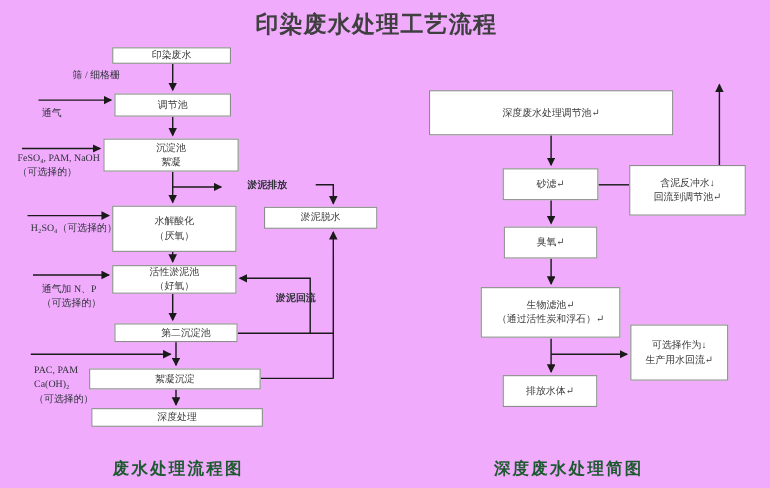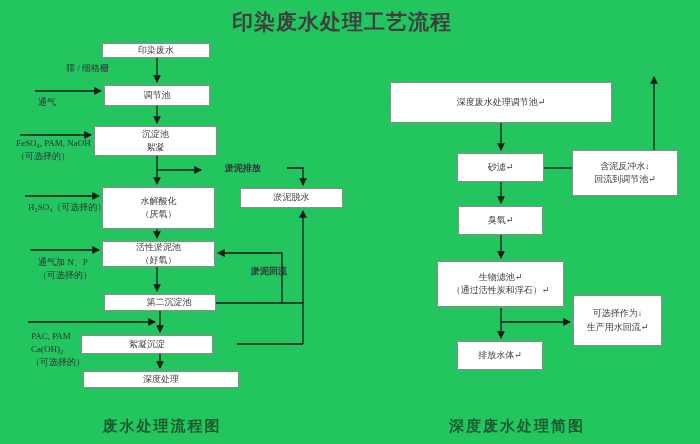--- a/index.html
+++ b/index.html
@@ -1,16 +1,16 @@
 <!DOCTYPE html>
 <html><head>
 <meta charset="utf-8">
 <style>
   html,body{margin:0;padding:0;background:#ffffff;}
-  #stage{position:relative;width:700px;height:444px;background:#22c55e;overflow:hidden;
+  #stage{position:relative;width:700px;height:444px;background:#f0abfc;overflow:hidden;
          font-family:"Liberation Serif","DejaVu Serif",serif;}
   #wires{position:absolute;left:0;top:0;width:700px;height:444px;}
   .title{position:absolute;left:342px;top:8px;transform:translateX(-50%);
          font-family:"Liberation Sans","DejaVu Sans",sans-serif;
          font-weight:bold;font-size:21px;letter-spacing:1px;color:#3f3f3f;white-space:nowrap;}
   .box{position:absolute;box-sizing:border-box;background:#ffffff;border:1px solid #8c8c8c;
        color:#3a3a3a;font-size:9px;line-height:1.45;display:flex;align-items:center;
        justify-content:center;text-align:center;white-space:pre-line;}
   .lbl{position:absolute;color:#30323a;font-size:9px;line-height:1.45;white-space:pre-line;}
   .caption{position:absolute;transform:translateX(-50%);color:#1e5a30;font-weight:bold;
@@ -63,21 +63,21 @@
 
   <div class="box" style="left:102px;top:43px;width:108px;height:15px;">印染废水</div>
   <div class="box" style="left:104px;top:85px;width:106px;height:21px;">调节池</div>
   <div class="box" style="left:94px;top:126px;width:123px;height:30px;">沉淀池
 絮凝</div>
   <div class="box" style="left:102px;top:187px;width:113px;height:42px;">水解酸化
 （厌氧）</div>
   <div class="box" style="left:102px;top:241px;width:113px;height:26px;">活性淤泥池
 （好氧）</div>
   <div class="box" style="left:104px;top:294px;width:112px;height:17px;padding-left:18px;">第二沉淀池</div>
-  <div class="box" style="left:81px;top:335px;width:132px;height:19px;">絮凝沉淀</div>
+  <div class="box" style="left:81px;top:335px;width:156px;height:19px;">絮凝沉淀</div>
   <div class="box" style="left:83px;top:371px;width:156px;height:17px;">深度处理</div>
   <div class="box" style="left:240px;top:188px;width:103px;height:20px;">淤泥脱水</div>
 
   <div class="lbl" style="left:66px;top:62px;">筛 / 细格栅</div>
   <div class="lbl" style="left:38px;top:96px;">通气</div>
   <div class="lbl" style="left:16px;top:137px;">FeSO₄, PAM, NaOH
 （可选择的）</div>
   <div class="lbl" style="left:28px;top:201px;">H₂SO₄（可选择的）</div>
   <div class="lbl" style="left:38px;top:256px;">通气加 N、P
 （可选择的）</div>

